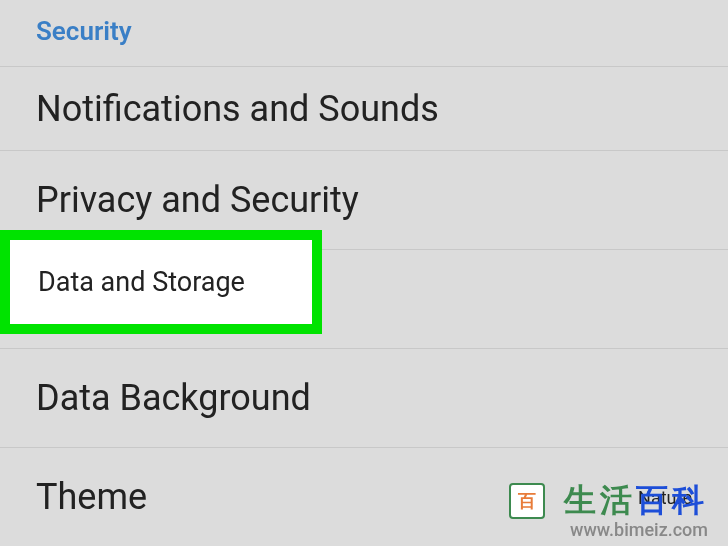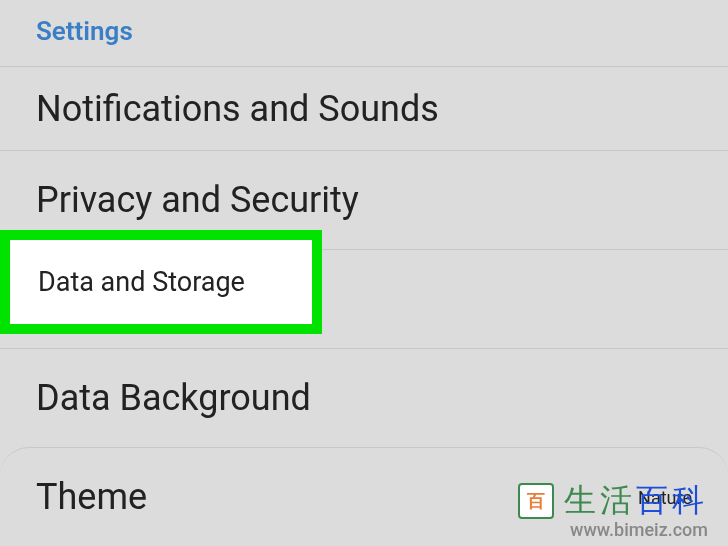--- a/index.html
+++ b/index.html
@@ -75,42 +75,42 @@
       height: 100px;
     }
     .item-storage {
       height: 100px;
     }
     .item-background {
       height: 100px;
     }
     .item-theme {
       height: 100px;
-      border-radius: 29px;
     }
     .watermark {
       position: absolute;
       bottom: 6px;
       right: 20px;
       z-index: 20;
       display: flex;
       flex-direction: column;
       align-items: flex-end;
     }
     .watermark-top {
       display: flex;
       align-items: center;
       gap: 10px;
     }
     .watermark-text-cn {
       font-size: 32px;
       color: #3d8a4f;
-      font-weight: 400;
+      font-weight: 700;
       letter-spacing: 4px;
       display: flex;
+      margin-left: 9px;
     }
     .watermark-text-cn .cn2 {
       color: #1d4ed8;
     }
     .watermark-url {
       font-size: 18px;
       color: #888;
       font-weight: 500;
       margin-top: -4px;
     }
@@ -126,21 +126,21 @@
       font-size: 18px;
       color: #e87c3a;
       font-weight: bold;
     }
   </style>
 </head>
 <body>
 
 <div class="container">
   <div class="header">
-    <div class="header-title">Settings</div>
+    <div class="header-title">Security</div>
   </div>
 
   <div class="menu-item item-notifications">
     <span class="menu-label">Notifications and Sounds</span>
   </div>
 
   <div class="menu-item item-privacy">
     <span class="menu-label">Privacy and Security</span>
   </div>
 

